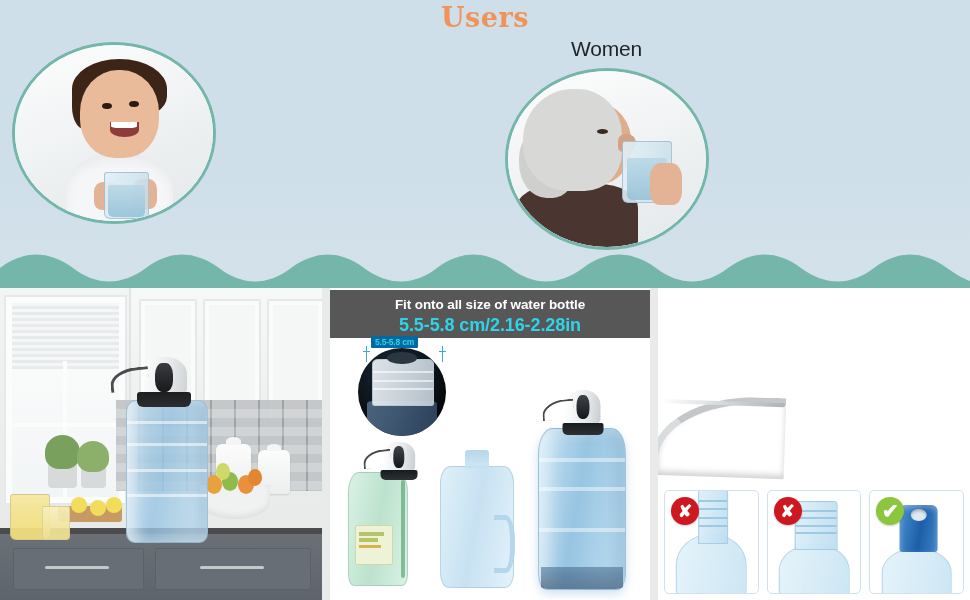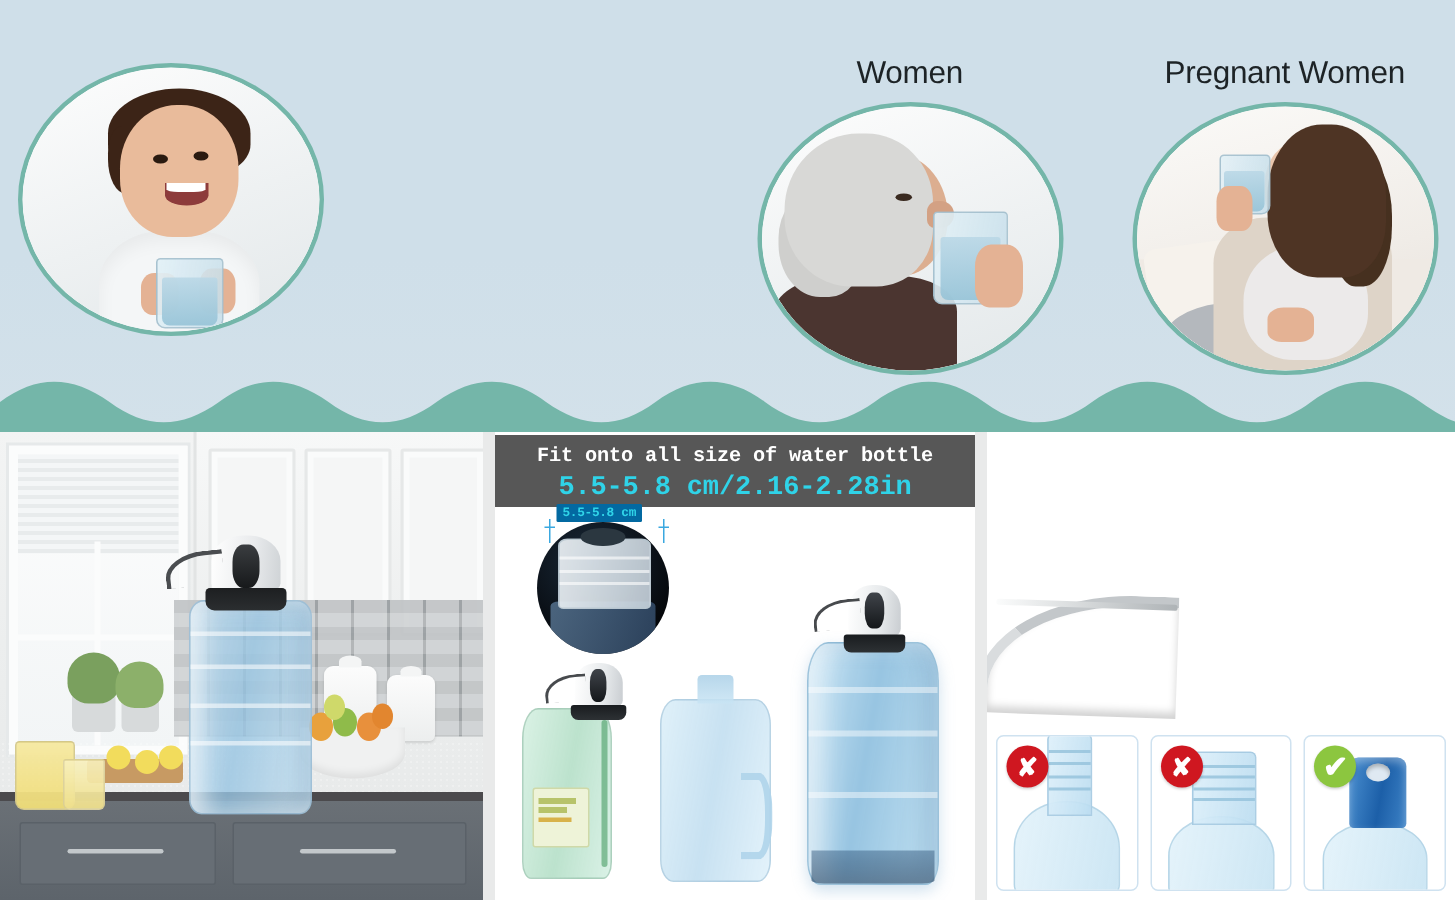--- a/index.html
+++ b/index.html
@@ -134,21 +134,21 @@
     box-shadow:inset 8px 0 14px rgba(255,255,255,.6), inset -8px 0 14px rgba(80,130,170,.25);}
   .jug .rib{position:absolute;left:0;width:100%;height:3px;background:rgba(255,255,255,.55);}
   .jug .neck{position:absolute;left:34%;top:-9%;width:32%;height:10%;background:linear-gradient(180deg,rgba(120,175,225,.95),rgba(150,198,235,.9));border-radius:3px 3px 0 0;}
   .pump{position:absolute;left:41%;top:22%;width:20%;height:16%;}
   .pump-body{position:absolute;left:14%;top:0;width:72%;height:74%;background:linear-gradient(95deg,#ffffff,#e8eaec 60%,#cfd3d6);border-radius:46% 46% 14% 14%;}
   .pump-screen{position:absolute;left:36%;top:12%;width:28%;height:58%;background:linear-gradient(180deg,#3a3d40,#17191b);border-radius:40%;}
   .pump-base{position:absolute;left:8%;top:70%;width:84%;height:30%;background:linear-gradient(180deg,#1d1f21,#2b2e30);border-radius:3px 3px 6px 6px;}
   .spout{position:absolute;left:-34%;top:22%;width:56%;height:40%;border:3px solid #4a4d50;border-right:none;border-bottom:none;border-radius:70% 0 0 0;transform:rotate(-6deg);}
 
   
-  .panel-mid{position:absolute;left:330px;top:0;width:376px;height:312px;background:#ffffff;overflow:hidden;font-family:Liberation Mono, monospace;}
+  .panel-mid{position:absolute;left:330px;top:0;width:376px;height:312px;background:#ffffff;overflow:hidden;}
   .mid-header{position:absolute;left:0;top:2px;width:320px;height:48px;background:#575757;text-align:center;}
   .mid-h1{font-size:13.5px;font-weight:700;color:#ffffff;line-height:22px;padding-top:4px;letter-spacing:-.1px;}
   .mid-h2{font-size:18px;font-weight:700;color:#2fd3e8;line-height:18px;letter-spacing:-.1px;}
   .inset-circle{position:absolute;left:28px;top:60px;width:88px;height:88px;border-radius:50%;background:radial-gradient(circle at 40% 30%,#1a2a3a,#05070a 75%);overflow:hidden;}
   .inset-cap{position:absolute;left:16%;top:12%;width:68%;height:52%;background:linear-gradient(100deg,rgba(232,238,242,.95),rgba(198,210,220,.9));border-radius:10% 10% 6% 6%;border:1px solid rgba(180,195,205,.8);}
   .inset-cap .ring{position:absolute;left:0;width:100%;height:2px;background:rgba(255,255,255,.6);}
   .inset-hole{position:absolute;left:33%;top:4%;width:34%;height:14%;background:#2b3740;border-radius:50%;}
   .inset-jug{position:absolute;left:10%;top:60%;width:80%;height:42%;background:linear-gradient(100deg,rgba(90,120,150,.8),rgba(50,75,105,.85));border-radius:8%;}
   .meas-label{position:absolute;left:41px;top:48px;background:#0369a1;color:#2fd3e8;font-size:8.5px;font-weight:700;padding:1px 4px;border-radius:1px;white-space:nowrap;letter-spacing:-.2px;}
   .meas-arrow{position:absolute;top:58px;width:1px;height:16px;background:#3aa8e0;}
@@ -211,20 +211,21 @@
     box-shadow:inset 0 3px 6px rgba(255,255,255,.35);}
   .tb-cap-hole{position:absolute;left:50%;top:8%;transform:translateX(-50%);width:40%;height:26%;background:#dfe9f2;border-radius:50%;box-shadow:inset 0 2px 3px rgba(0,0,0,.25);}
   .gap-v{position:absolute;top:0;width:8px;height:312px;background:#e9eaea;}
 </style>
 </head>
 <body>
 
 <div class="page">
 
   <section class="users-section">
+    <div class="users-title">Users</div>
 
     <div class="user-col c0">
       <div class="avatar">
         <div class="photo">
           <div class="bg-room"></div>
           <div class="child-torso"></div>
           <div class="child-hair"></div>
           <div class="child-hair2"></div>
           <div class="child-head"></div>
           <div class="child-eye" style="left:44%;top:33%"></div>
@@ -248,39 +249,20 @@
           <div class="el-face"></div>
           <div class="el-hair"></div>
           <div class="el-eye"></div>
           <div class="el-nose"></div>
           <div class="glass" style="left:58%;top:40%;width:24%;height:34%"></div>
           <div class="hand" style="left:72%;top:52%;width:16%;height:24%"></div>
         </div>
       </div>
     </div>
 
-    <div class="user-col c3">
-      <div class="user-label">Pregnant Women</div>
-      <div class="avatar">
-        <div class="photo">
-          <div class="bg-soft"></div>
-          <div class="pg-sofa"></div>
-          <div class="pg-pillow"></div>
-          <div class="pg-leg"></div>
-          <div class="pg-cardigan"></div>
-          <div class="pg-belly"></div>
-          <div class="pg-hair-r"></div>
-          <div class="pg-face"></div>
-          <div class="pg-hair"></div>
-          <div class="glass" style="left:28%;top:18%;width:16%;height:22%"></div>
-          <div class="hand" style="left:27%;top:30%;width:12%;height:17%"></div>
-          <div class="hand" style="left:44%;top:76%;width:16%;height:13%"></div>
-        </div>
-      </div>
-    </div>
 
     <div class="wave-wrap">
       <svg viewBox="0 0 970 44" preserveAspectRatio="none">
         <path d="M0,22 C24,4 48,4 73,22 C97,40 121,40 146,22 C170,4 194,4 219,22
                  C243,40 267,40 291,22 C316,4 340,4 364,22 C389,40 413,40 437,22
                  C461,4 486,4 510,22 C534,40 558,40 583,22 C607,4 631,4 656,22
                  C680,40 704,40 728,22 C753,4 777,4 801,22 C826,40 850,40 874,22
                  C898,4 922,4 947,22 C957,29 964,33 970,35 L970,44 L0,44 Z" fill="#74b6a9"></path>
       </svg>
     </div>

